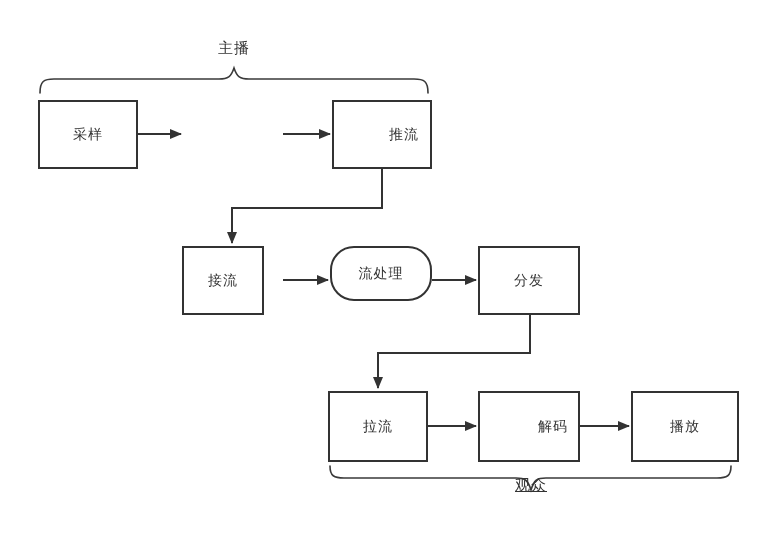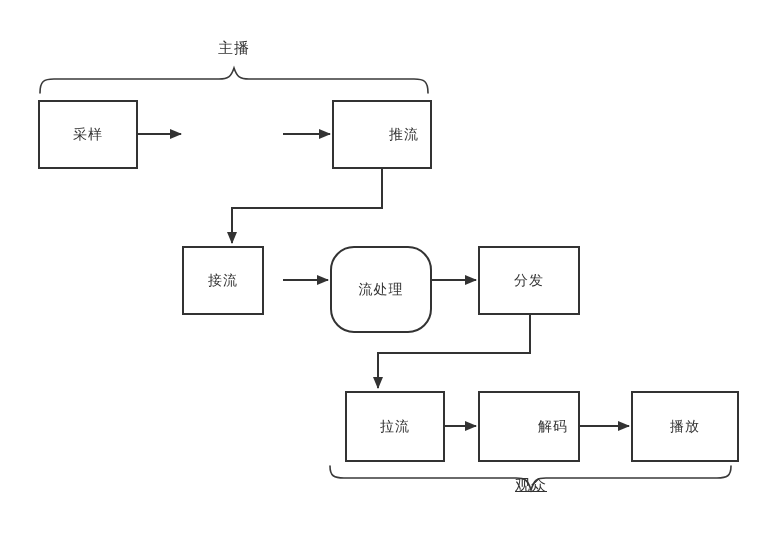--- a/index.html
+++ b/index.html
@@ -79,28 +79,28 @@
   <div class="node" style="left:38px;  top:100px; width:100px; height:69px;">
     <span>采样</span>
   </div>
   <div class="node" style="left:332px; top:100px; width:100px; height:69px;padding-left:44px;">
     <span>推流</span>
   </div>
 
   <div class="node" style="left:182px; top:246px; width:82px; height:69px;">
     <span>接流</span>
   </div>
-  <div class="node" style="left:330px; top:246px; width:102px; height:87px;border-radius:24px;">
+  <div class="node" style="left:330px; top:246px; width:102px; height:55px;border-radius:24px;">
     <span>流处理</span>
   </div>
   <div class="node" style="left:478px; top:246px; width:102px; height:69px;">
     <span>分发</span>
   </div>
 
-  <div class="node" style="left:328px; top:391px; width:100px; height:71px;margin-left:17px;">
+  <div class="node" style="left:328px; top:391px; width:100px; height:71px;">
     <span>拉流</span>
   </div>
   <div class="node" style="left:478px; top:391px; width:102px; height:71px;padding-left:48px;">
     <span>解码</span>
   </div>
   <div class="node" style="left:631px; top:391px; width:108px; height:71px;">
     <span>播放</span>
   </div>
 
 </div>

